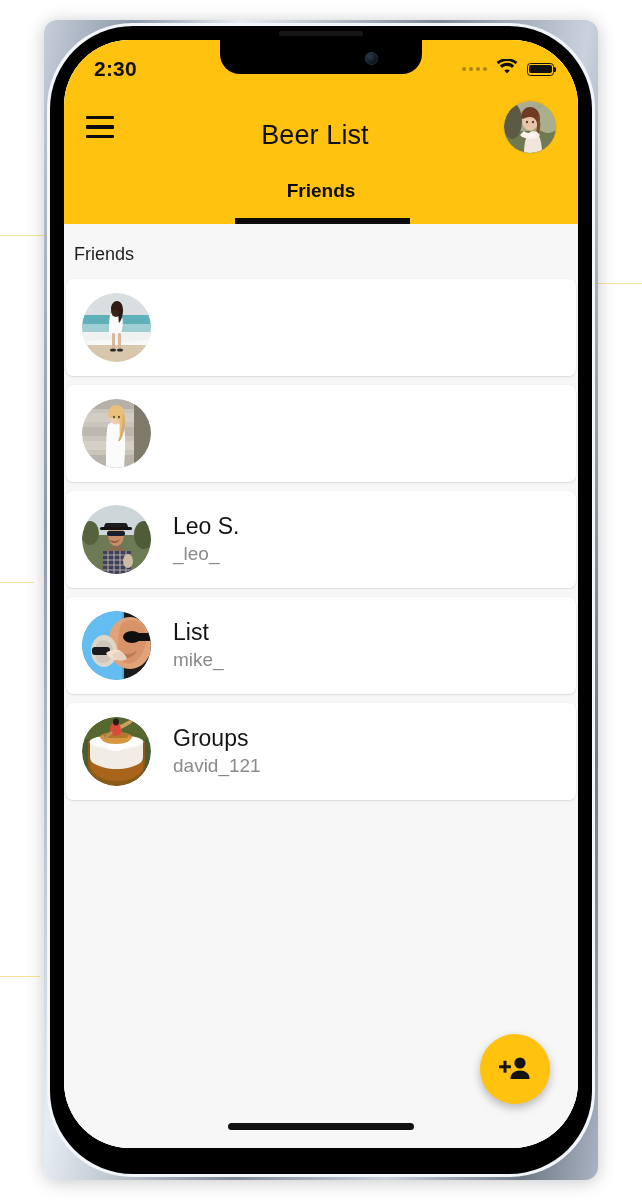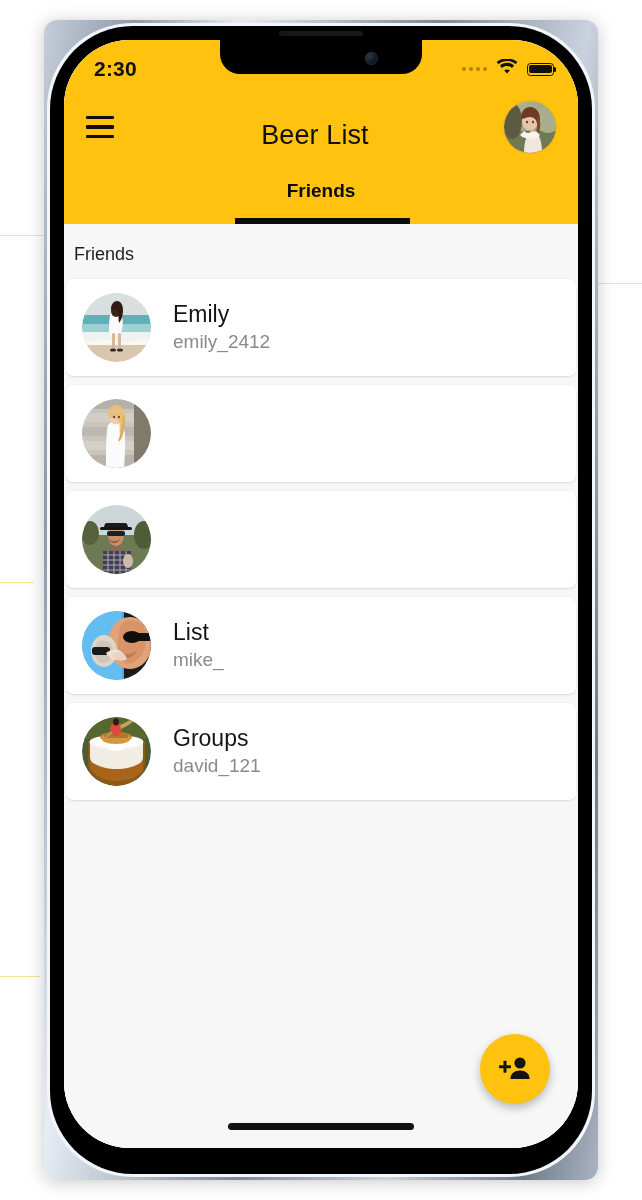--- a/index.html
+++ b/index.html
@@ -414,24 +414,20 @@
                   <path d="M0 47c10 3 22-2 34 1s25-1 35-2v6H0z" fill="#f7f9f6"></path>
                   <path d="M28 22c3-4 10-4 12 2 2 6 0 12-1 17l-12 1c0-7 0-15 1-20z" fill="#fafafa"></path>
                   <ellipse cx="34" cy="18" rx="5" ry="6" fill="#3a2418"></ellipse>
                   <path d="M29 16c0-5 3-8 6-8s6 3 6 9c0 6-2 11-4 13-1-7 0-12-2-13-3-1-5 1-6-1z" fill="#2d1a10"></path>
                   <rect x="30" y="40" width="3" height="16" rx="1.4" fill="#d9b79a"></rect>
                   <rect x="36" y="40" width="3" height="16" rx="1.4" fill="#d9b79a"></rect>
                   <ellipse cx="31" cy="57" rx="3" ry="1.6" fill="#2a2a2a"></ellipse>
                   <ellipse cx="38" cy="57" rx="3" ry="1.6" fill="#2a2a2a"></ellipse>
                 </g>
               </svg>
-            </div>
-            <div class="names">
-              <div class="name">Emily</div>
-              <div class="handle">emily_2412</div>
             </div>
           </div>
 
           <div class="card">
             <div class="avatar">
               <svg viewBox="0 0 69 69">
                 <defs>
                     <clipPath id="c2">
                       <circle cx="34.5" cy="34.5" r="34.5"></circle>
                     </clipPath>
@@ -477,20 +473,24 @@
                   <ellipse cx="34" cy="27" rx="8" ry="9" fill="#d8a37a"></ellipse>
                   <path d="M26 29c0 7 3 12 8 12s8-5 8-12" fill="#c98e66"></path>
                   <path d="M25 18h18c2 0 3 2 3 5H22c0-3 1-5 3-5z" fill="#1c1c1c"></path>
                   <rect x="18" y="22" width="32" height="3" rx="1.5" fill="#141414"></rect>
                   <rect x="25" y="26" width="18" height="5" rx="2" fill="#18202c"></rect>
                   <path d="M27 34c3 3 8 3 11 0-1 3-4 4-5.5 4S28 37 27 34z" fill="#8a5a3c"></path>
                   <ellipse cx="46" cy="56" rx="5" ry="7" fill="#cdbba6"></ellipse>
                 </g>
               </svg>
             </div>
+            <div class="names">
+              <div class="name">Leo S.</div>
+              <div class="handle">_leo_</div>
+            </div>
           </div>
 
           <div class="card">
             <div class="avatar">
               <svg viewBox="0 0 69 69">
                 <defs>
                     <clipPath id="c4">
                       <circle cx="34.5" cy="34.5" r="34.5"></circle>
                     </clipPath>
                   </defs>

